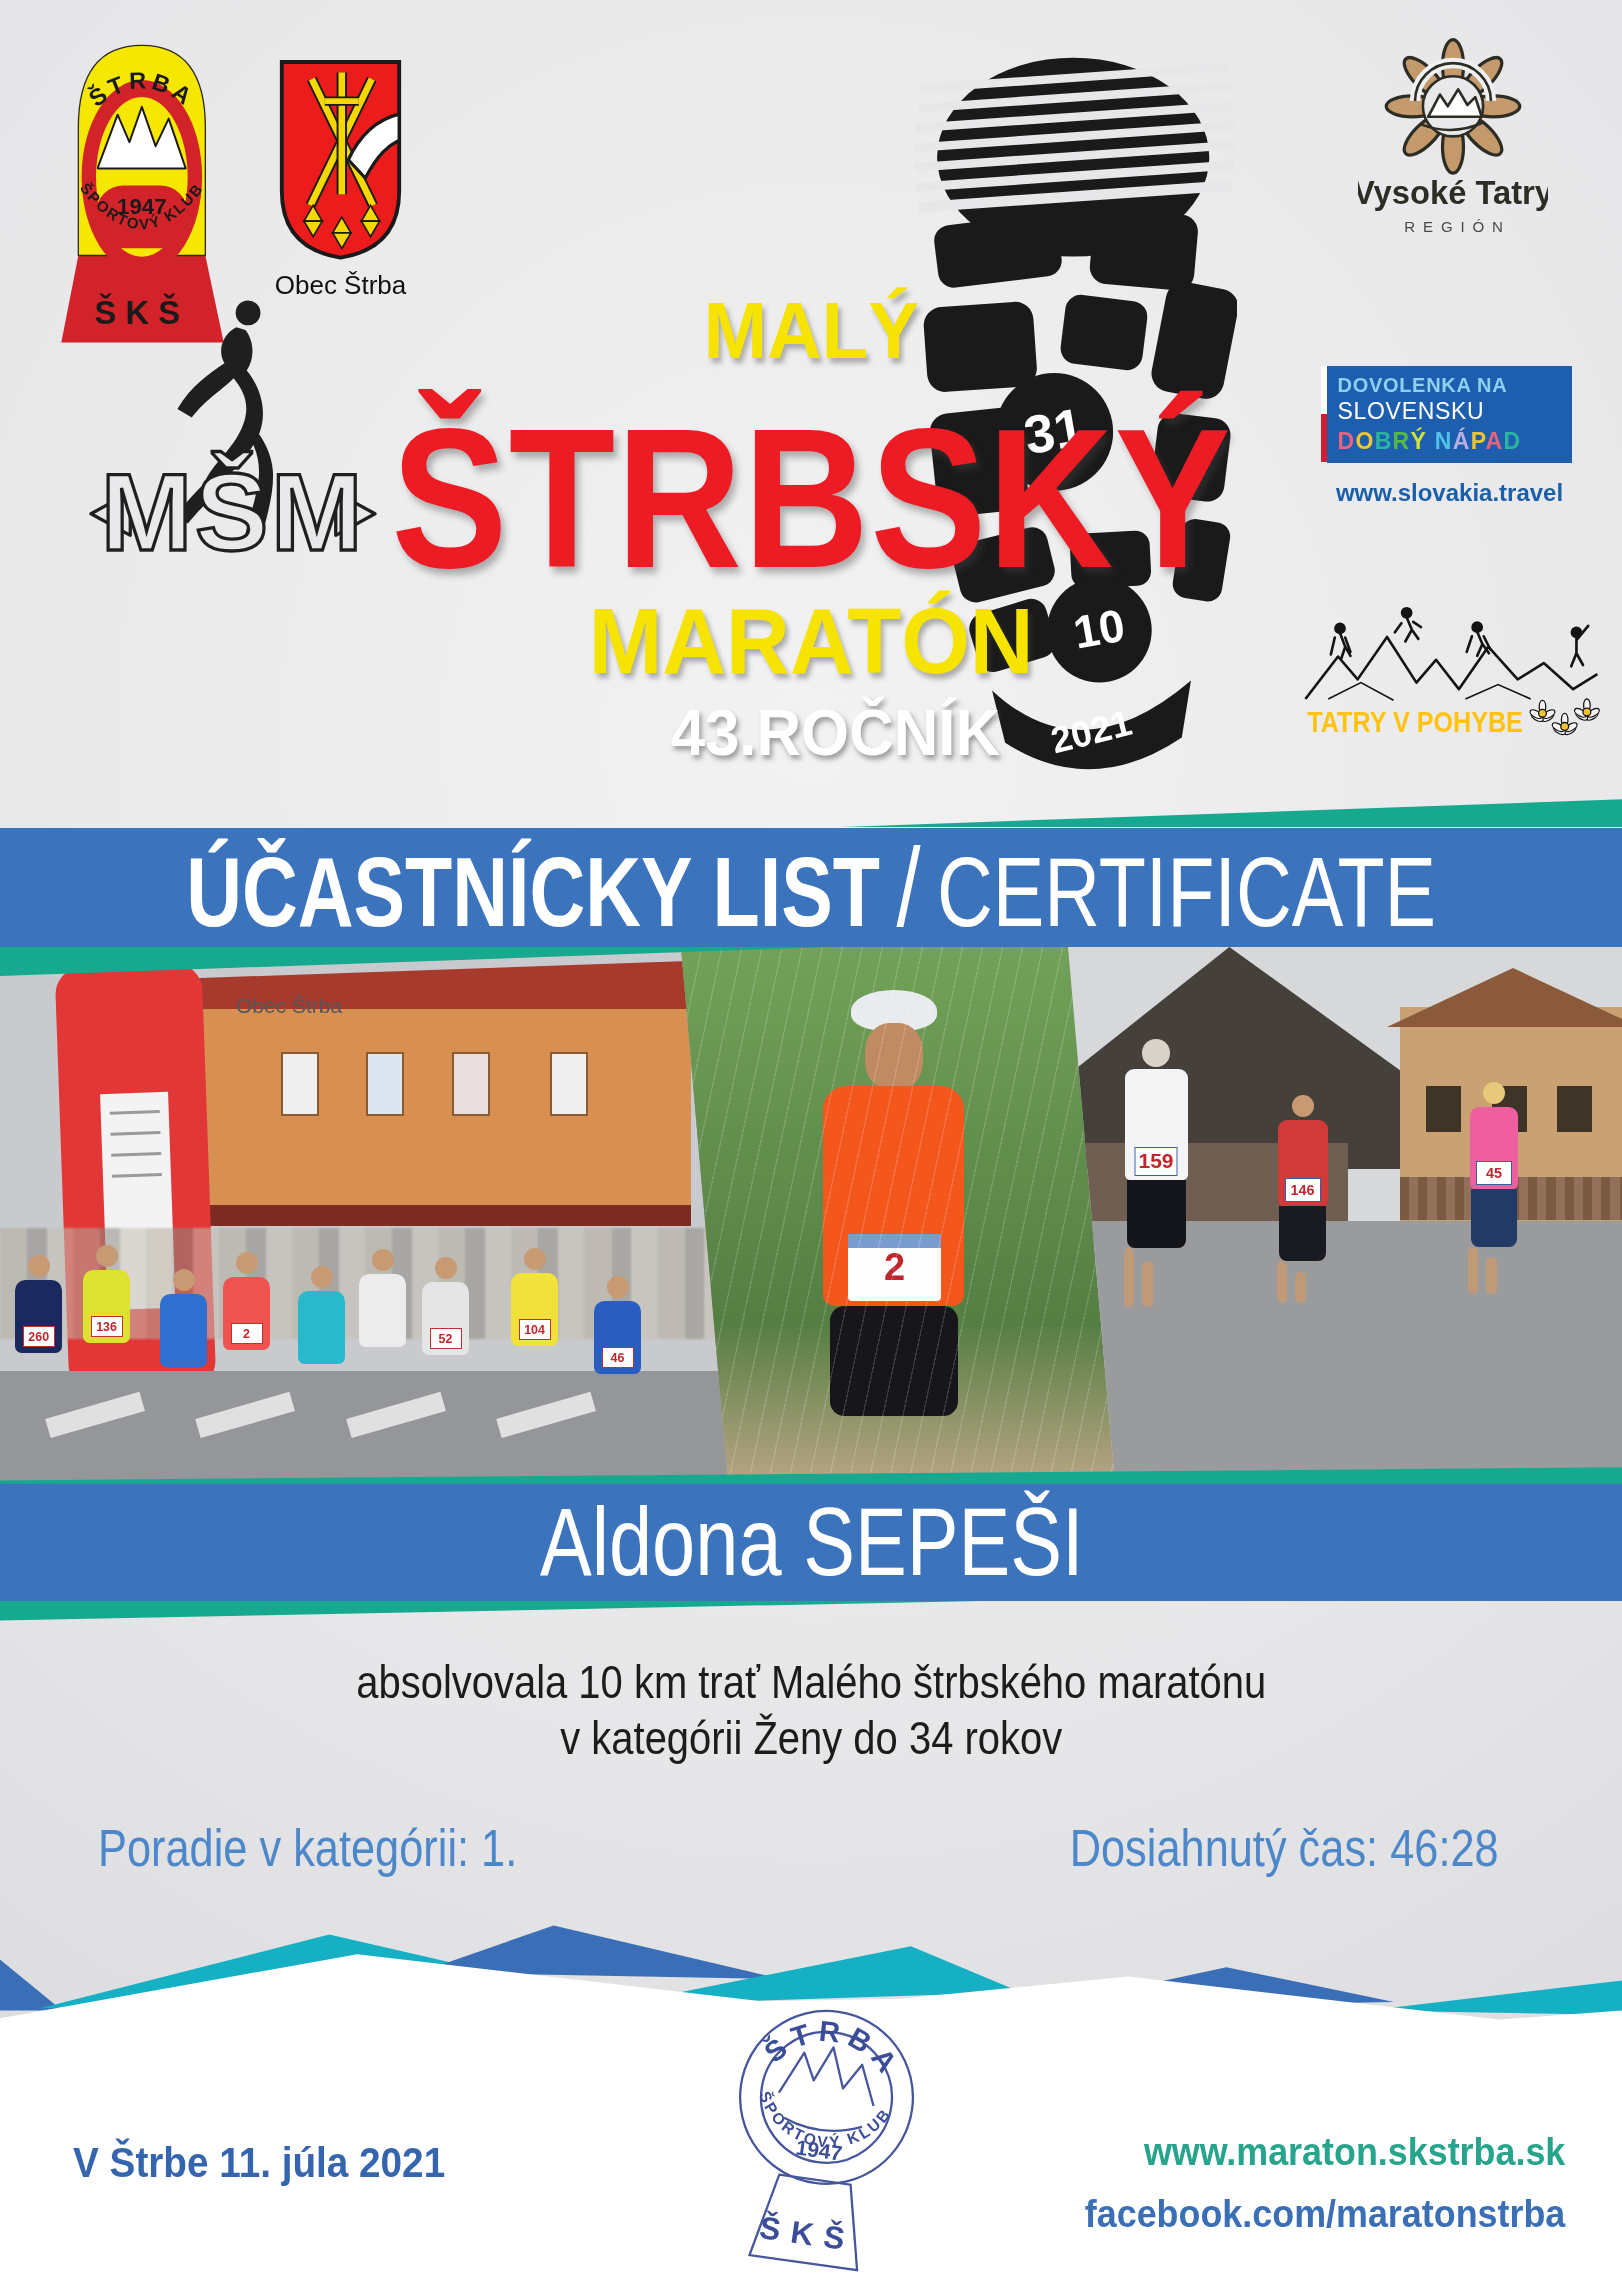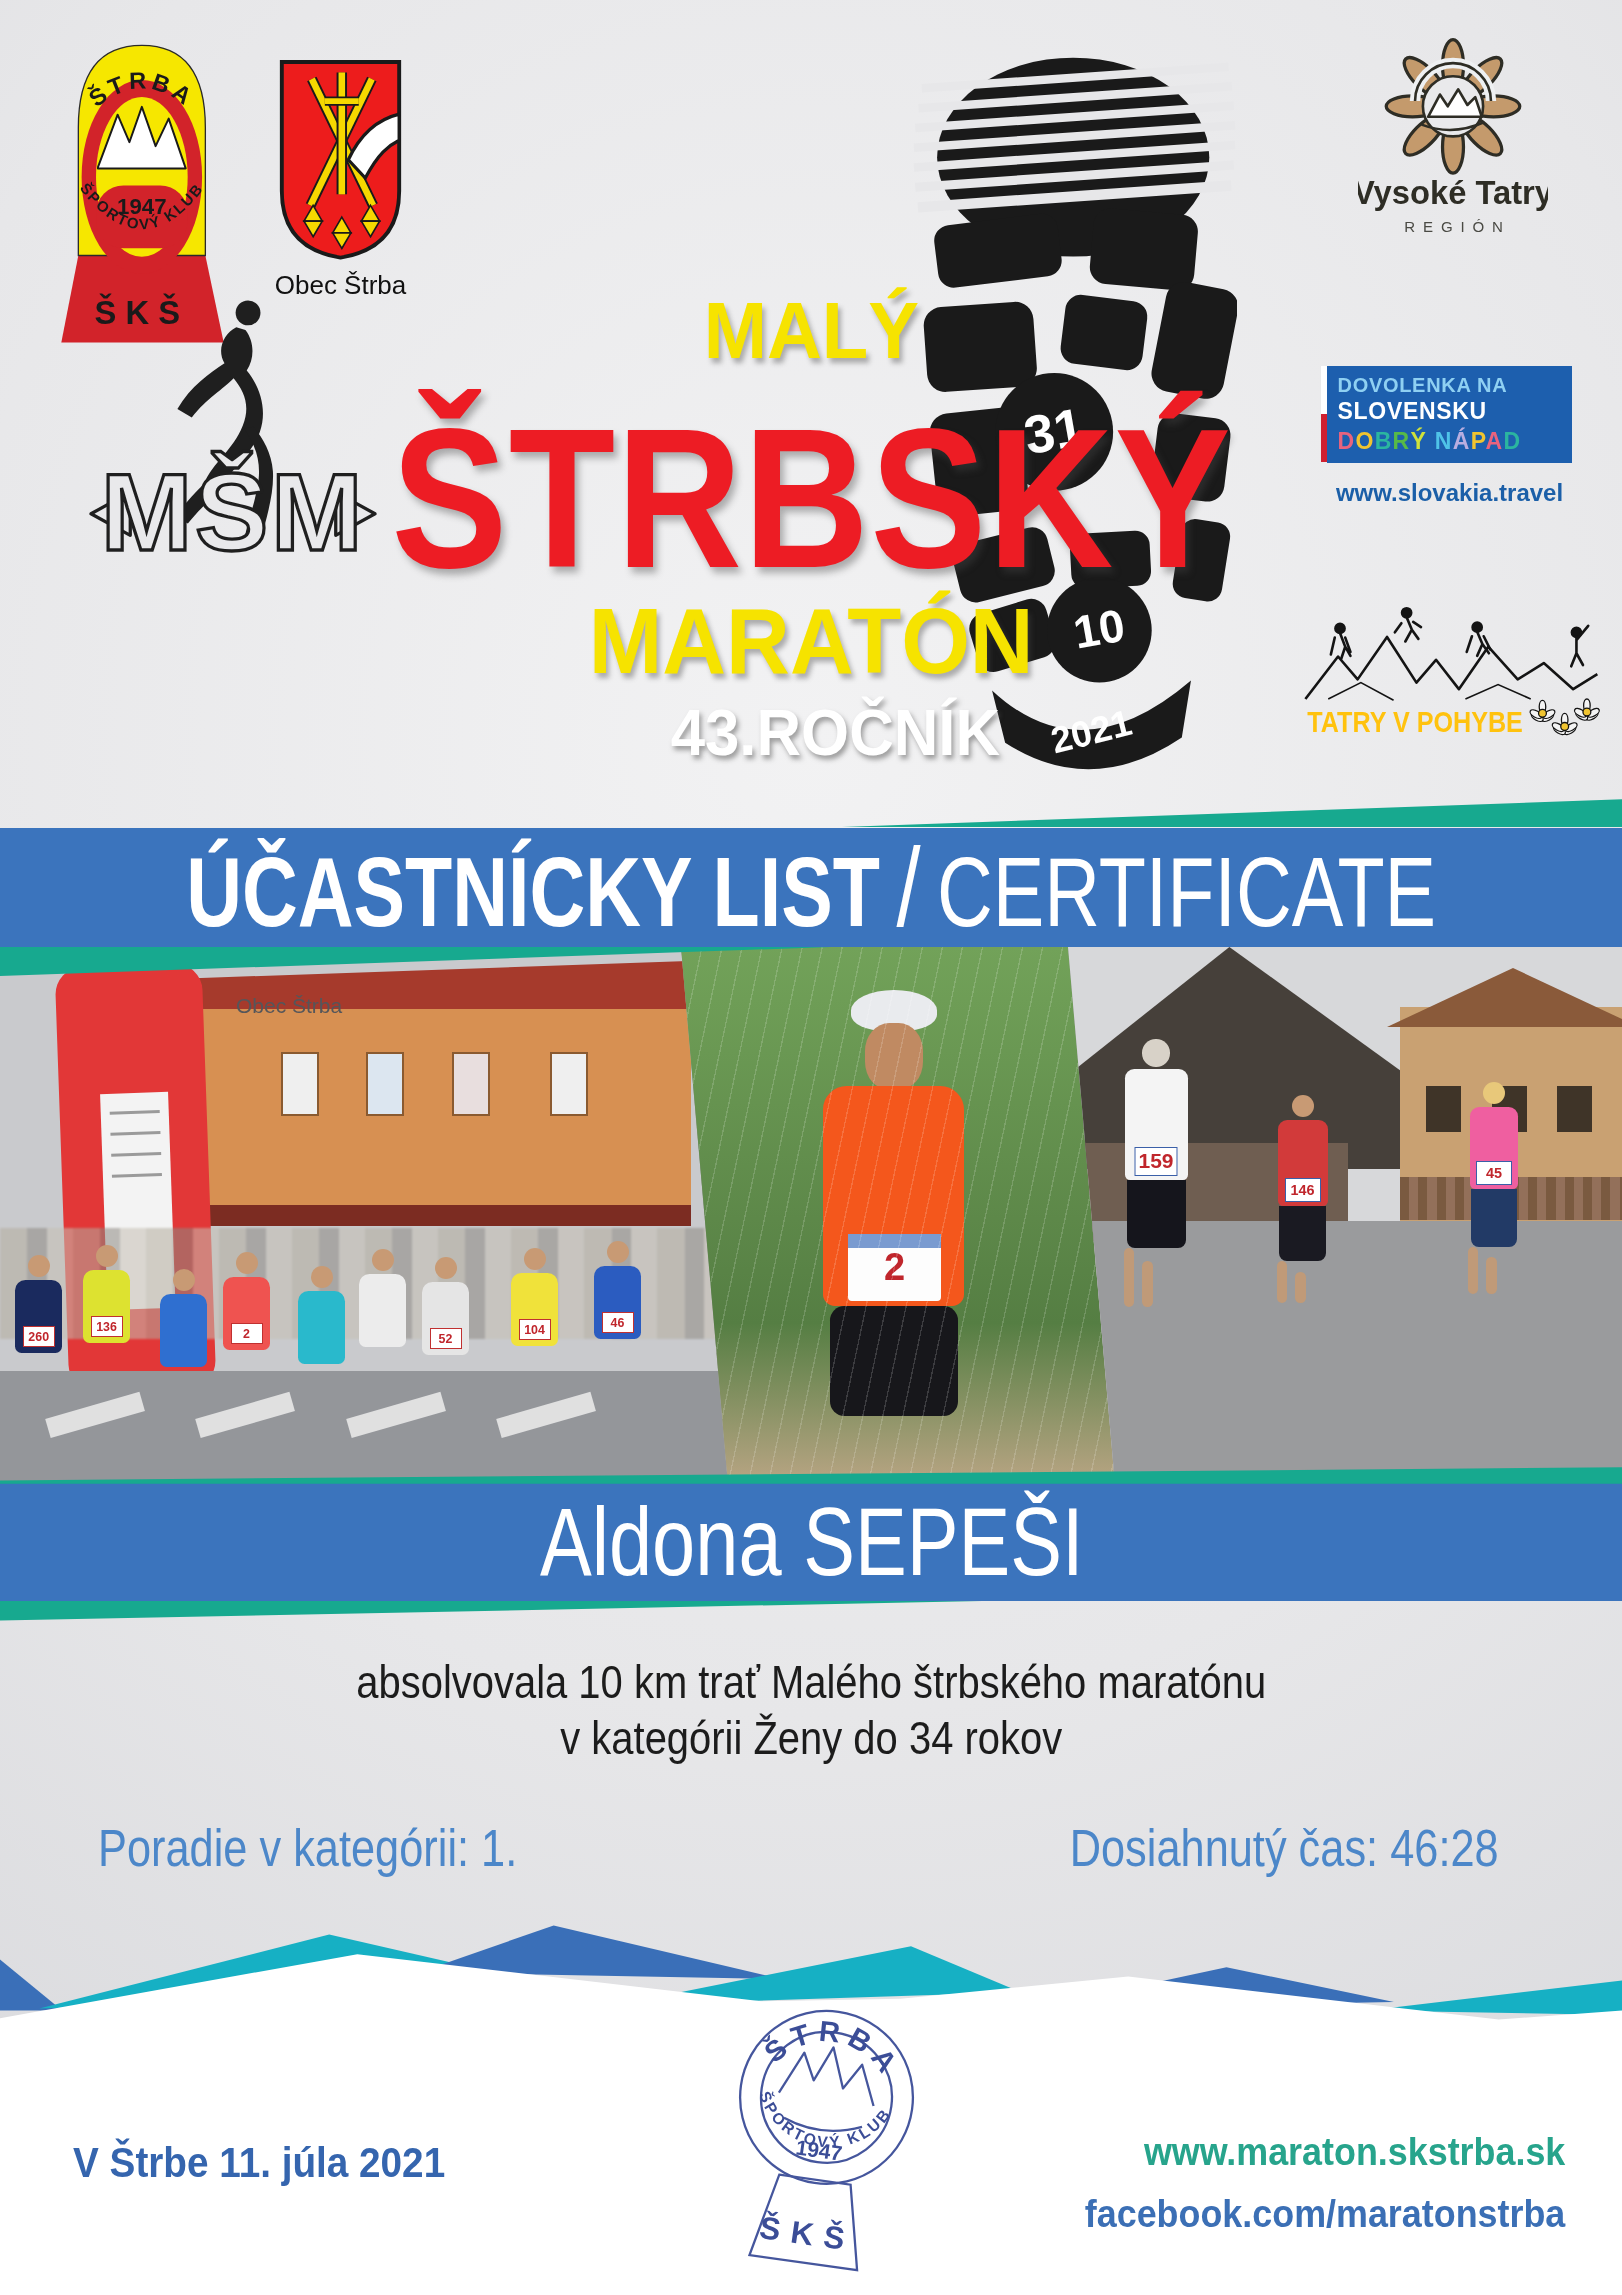--- a/index.html
+++ b/index.html
@@ -118,21 +118,21 @@
   .f-web{color:#27a48c;} .f-fb{color:#3b6fb5;}
   .stamp{position:absolute;left:720px;top:1989px;z-index:7;transform:rotate(8deg);opacity:.92;}
 
   
   .hdr-svg{position:absolute;z-index:3;}
   .obec-cap{position:absolute;left:262px;top:270px;width:157px;text-align:center;font-size:26px;color:#111;z-index:3;}
   .dov{position:absolute;left:1327px;top:366px;width:245px;height:97px;background:#1d5fae;z-index:3;}
   .dov .stripe{position:absolute;left:-6.5px;top:0;width:6.5px;height:48px;background:#fff;}
   .dov .stripe2{position:absolute;left:-6.5px;top:48px;width:6.5px;height:48px;background:#d02030;}
   .dov .d1{color:#8fd0f2;font-weight:bold;font-size:20px;padding:7.9px 0 0 10.5px;letter-spacing:0.7px;}
-  .dov .d2{color:#fff;font-weight:bold;font-size:23px;padding:1.3px 0 0 10.5px;letter-spacing:0.7px;}
+  .dov .d2{color:#fff;font-weight:normal;font-size:23px;padding:1.3px 0 0 10.5px;letter-spacing:0.7px;}
   .dov .d3{font-weight:bold;font-size:23px;padding:2.6px 0 0 10.5px;letter-spacing:1.3px;}
   .dov-url{position:absolute;left:1327px;top:479px;width:245px;text-align:center;color:#1b5fa8;font-weight:bold;font-size:24px;z-index:3;}
 </style>
 </head>
 <body>
 
 <div class="page">
 
   <svg class="hdr-svg" style="left:60px;top:36px;" width="165" height="308" viewBox="0 0 252 470">
     <polygon points="28,335 222,335 250,468 2,468" fill="#d2232a"></polygon>
@@ -374,21 +374,21 @@
           <div class="torso c-dblue">
             <div class="bib">52</div>
           </div>
         </div>
       <div class="fig" style="left:505px;top:301px;">
           <div class="head"></div>
           <div class="torso c-yel2">
             <div class="bib">104</div>
           </div>
         </div>
-      <div class="fig" style="left:588px;top:294px;">
+      <div class="fig" style="left:588px;top:329px;">
           <div class="head"></div>
           <div class="torso c-blue2">
             <div class="bib">46</div>
           </div>
         </div>
     </div>
 
     <div class="photo ph-mid">
       <div class="mid-el m-armL"></div>
       <div class="mid-el m-armR"></div>

